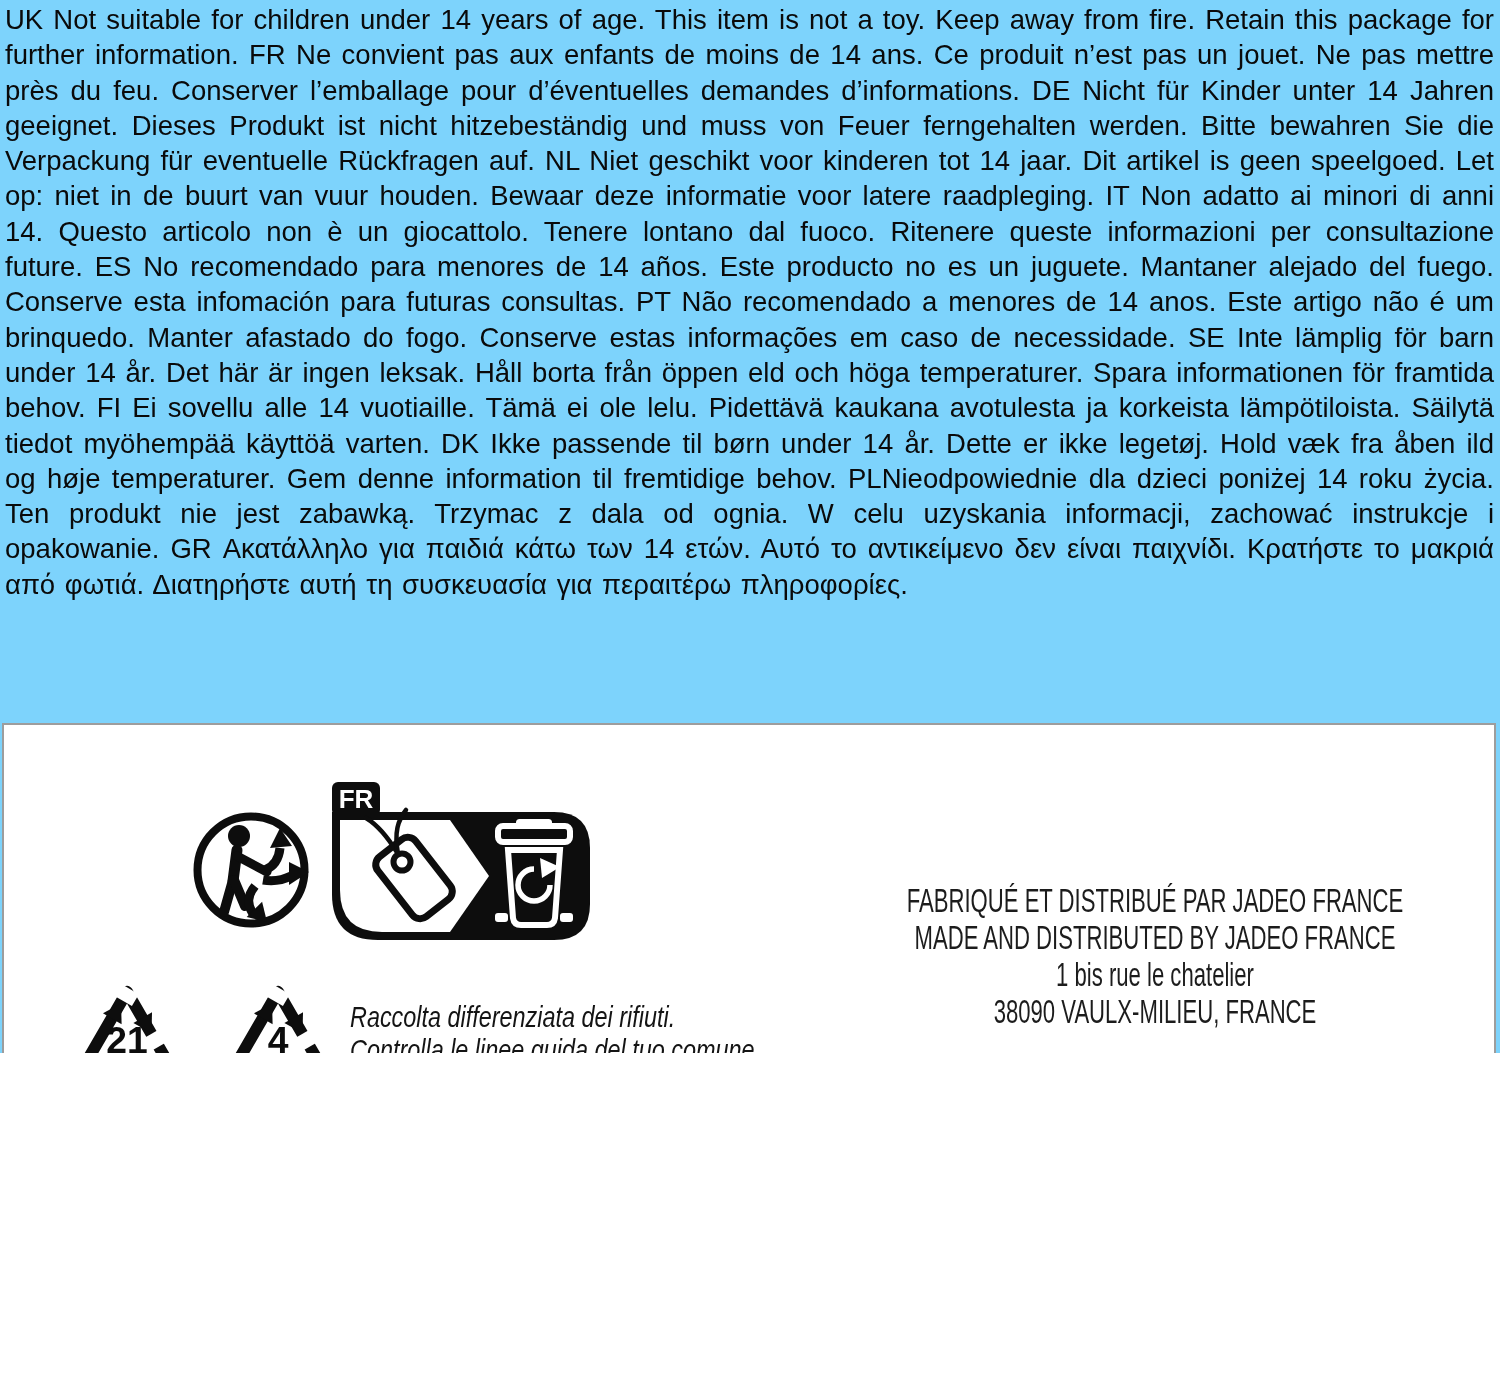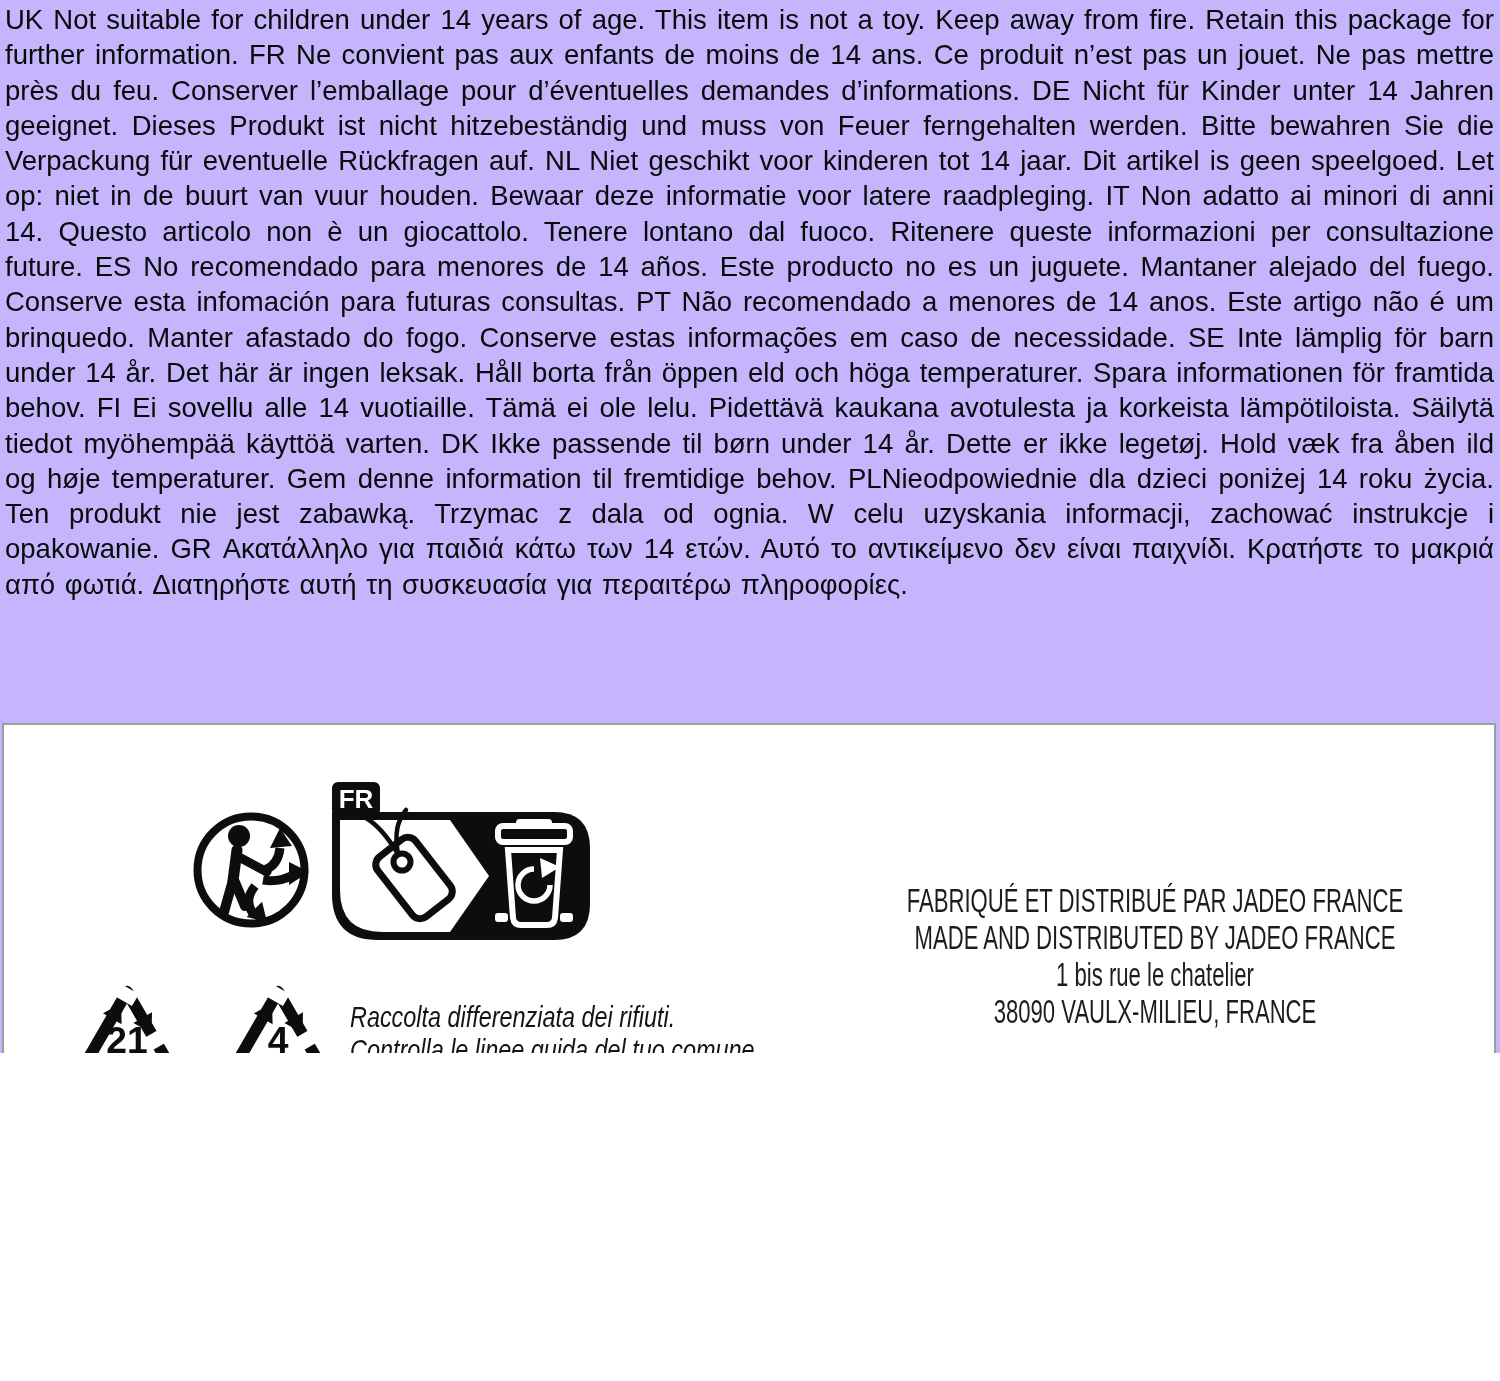--- a/index.html
+++ b/index.html
@@ -1,16 +1,16 @@
 <!DOCTYPE html>
 <html><head>
 <meta charset="utf-8">
 <style>
   html,body{margin:0;padding:0;background:#fff;}
-  .page{position:relative;width:1500px;height:1053px;background:#c4b5fd;overflow:hidden;
+  .page{position:relative;width:1500px;height:1053px;background:#7dd3fc;overflow:hidden;
         font-family:"Liberation Sans",sans-serif;color:#0d0d0d;}
   
   .warnings{position:absolute;left:5px;top:2px;width:1489px;
             font-size:27.5px;line-height:35.3px;text-align:justify;text-align-last:left;
             color:#0a0a0a;letter-spacing:0px;word-spacing:2px;}
   
   .panel{position:absolute;left:2px;top:723px;width:1494px;height:652px;
          border:2px solid #9d9d9d;box-sizing:border-box;background:#fff;}
   .abs{position:absolute;}
   

